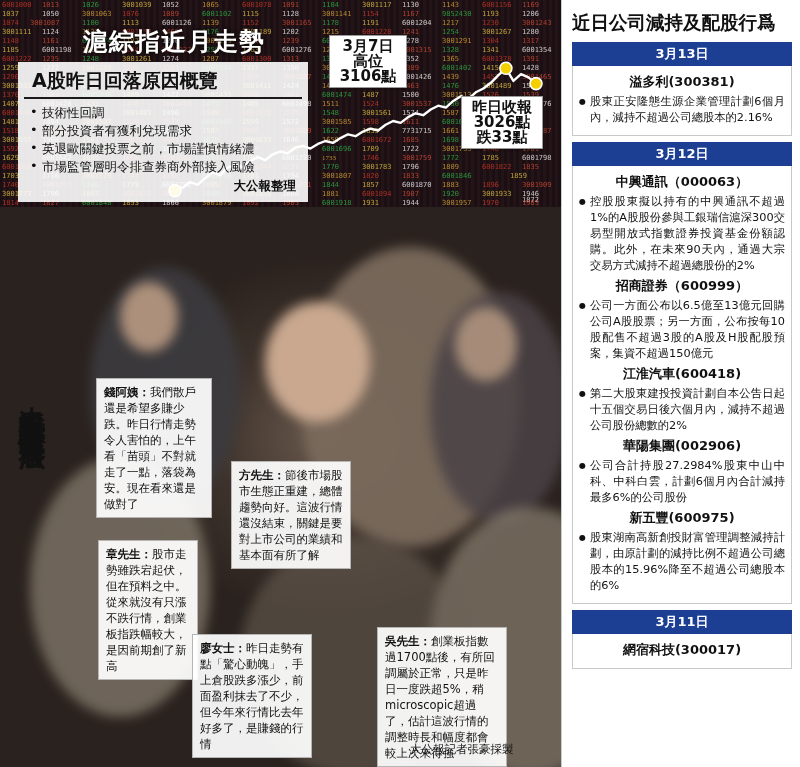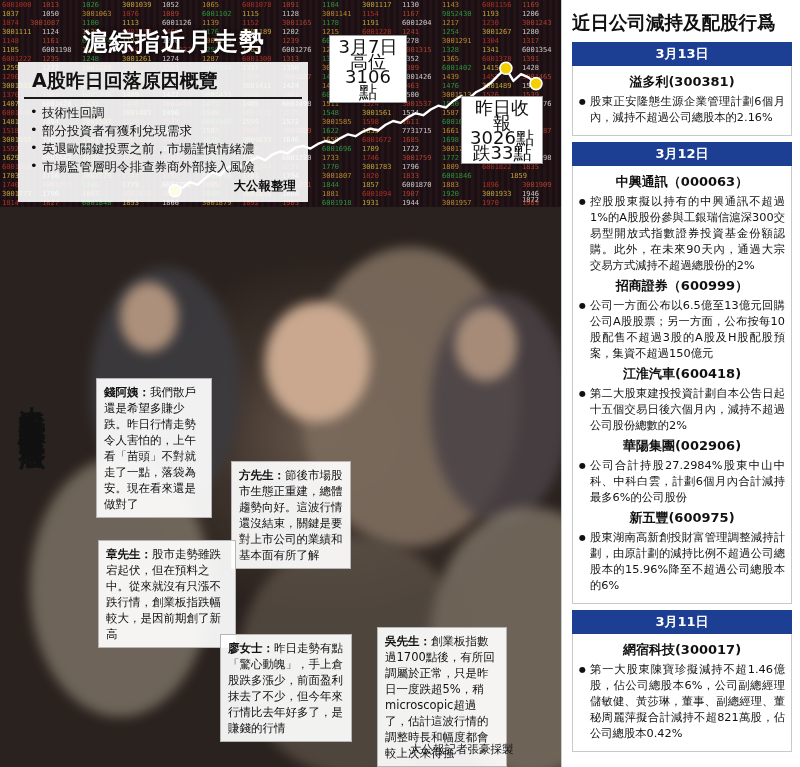--- a/index.html
+++ b/index.html
@@ -74,23 +74,24 @@
   
   .chart-wrap {
     position: absolute; left: 0; top: 0; width: 561px; height: 230px;
   }
   .chart-svg { position: absolute; left: 0; top: 0; }
 
   .callout {
     position: absolute;
     background: #ffffff;
     border: 1px solid #9a9a9a;
-    font-size: 18px; color: #111; text-align: center;
+    font-size: 15px; color: #111; text-align: center;
     line-height: 15px; padding: 3px 7px;
     box-shadow: 1px 1px 2px rgba(0,0,0,.35);
+    font-weight: bold;
   }
 
   
   .vert-head {
     position: absolute; left: 10px; top: 385px;
     width: 42px;
     font-size: 27px; font-weight: bold; color: #111;
     writing-mode: vertical-rl; text-orientation: upright;
     letter-spacing: 3px;
     line-height: 40px;
@@ -394,21 +395,21 @@
         <div class="board-cell" style="left: 482px; top: 145px; color: rgb(217, 58, 43); opacity: 0.75;">1748</div>
         <div class="board-cell" style="left: 522px; top: 145px; color: rgb(224, 80, 58); opacity: 0.75;">1761</div>
         <div class="board-cell" style="left: 2px; top: 154px; color: rgb(242, 210, 74); opacity: 0.75;">1629</div>
         <div class="board-cell" style="left: 42px; top: 154px; color: rgb(255, 255, 255); opacity: 0.75;">6001642</div>
         <div class="board-cell" style="left: 82px; top: 154px; color: rgb(232, 179, 60); opacity: 0.75;">1655</div>
         <div class="board-cell" style="left: 122px; top: 154px; color: rgb(217, 58, 43); opacity: 0.75;">1668</div>
         <div class="board-cell" style="left: 162px; top: 154px; color: rgb(224, 80, 58); opacity: 0.75;">3001681</div>
         <div class="board-cell" style="left: 202px; top: 154px; color: rgb(47, 191, 76); opacity: 0.75;">1694</div>
         <div class="board-cell" style="left: 242px; top: 154px; color: rgb(242, 210, 74); opacity: 0.75;">1707</div>
         <div class="board-cell" style="left: 282px; top: 154px; color: rgb(255, 255, 255); opacity: 0.75;">6001720</div>
-        <div class="board-cell" style="left: 322px; top: 154px; color: rgb(232, 179, 60); opacity: 0.75;">1733</div>
+        <div class="board-cell" style="left: 322px; top: 154px; color: rgb(232, 179, 60); opacity: 0.75; font-family: Liberation Serif, serif;">1733</div>
         <div class="board-cell" style="left: 362px; top: 154px; color: rgb(217, 58, 43); opacity: 0.75;">1746</div>
         <div class="board-cell" style="left: 402px; top: 154px; color: rgb(224, 80, 58); opacity: 0.75;">3001759</div>
         <div class="board-cell" style="left: 442px; top: 154px; color: rgb(47, 191, 76); opacity: 0.75;">1772</div>
         <div class="board-cell" style="left: 482px; top: 154px; color: rgb(242, 210, 74); opacity: 0.75;">1785</div>
         <div class="board-cell" style="left: 522px; top: 154px; color: rgb(255, 255, 255); opacity: 0.75;">6001798</div>
         <div class="board-cell" style="left: 2px; top: 163px; color: rgb(217, 58, 43); opacity: 0.75;">6001666</div>
         <div class="board-cell" style="left: 42px; top: 163px; color: rgb(224, 80, 58); opacity: 0.75;">1679</div>
         <div class="board-cell" style="left: 82px; top: 163px; color: rgb(47, 191, 76); opacity: 0.75;">1692</div>
         <div class="board-cell" style="left: 122px; top: 163px; color: rgb(242, 210, 74); opacity: 0.75;">3001705</div>
         <div class="board-cell" style="left: 162px; top: 163px; color: rgb(255, 255, 255); opacity: 0.75;">1718</div>
@@ -543,29 +544,29 @@
     <div class="vert-head">上海股民對昨日行情走勢看法</div>
 
     <div class="quote" style="left:96px; top:378px; width:116px;">
       <span class="who">錢阿姨：</span><span>我們散戶還是希望多賺少跌。昨日行情走勢令人害怕的，上午看「苗頭」不對就走了一點，落袋為安。現在看來還是做對了</span>
     </div>
 
     <div class="quote" style="left:231px; top:461px; width:120px;">
       <span class="who">方先生：</span><span>節後市場股市生態正重建，總體趨勢向好。這波行情還沒結束，關鍵是要對上市公司的業績和基本面有所了解</span>
     </div>
 
-    <div class="quote" style="left:98px; top:540px; width:138px;">
+    <div class="quote" style="left:98px; top:540px; width:100px;">
       <span class="who">章先生：</span><span>股市走勢雖跌宕起伏，但在預料之中。從來就沒有只漲不跌行情，創業板指跌幅較大，是因前期創了新高</span>
     </div>
 
     <div class="quote" style="left:377px; top:627px; width:130px;">
       <span class="who">吳先生：</span><span>創業板指數過1700點後，有所回調屬於正常，只是昨日一度跌超5%，稍microscopic超過了，估計這波行情的調整時長和幅度都會較上次來得強</span>
     </div>
 
-    <div class="quote" style="left:220px; top:634px; width:132px;">
+    <div class="quote" style="left:192px; top:634px; width:120px;">
       <span class="who">廖女士：</span><span>昨日走勢有點「驚心動魄」，手上倉股跌多漲少，前面盈利抹去了不少，但今年來行情比去年好多了，是賺錢的行情</span>
     </div>
 
     <div class="photo-credit">大公報記者張豪採製</div>
   </div>
 
   <div class="right-panel">
     <div class="rp-title">近日公司減持及配股行爲</div>
     <div id="sections">
         <div class="date-bar">3月13日</div>
@@ -582,18 +583,17 @@
           <div class="co-name">江淮汽車(600418)</div>
           <div class="para">第二大股東建投投資計劃自本公告日起十五個交易日後六個月內，減持不超過公司股份總數的2%</div>
           <div class="co-name">華陽集團(002906)</div>
           <div class="para">公司合計持股27.2984%股東中山中科、中科白雲，計劃6個月內合計減持最多6%的公司股份</div>
           <div class="co-name">新五豐(600975)</div>
           <div class="para">股東湖南高新創投財富管理調整減持計劃，由原計劃的減持比例不超過公司總股本的15.96%降至不超過公司總股本的6%</div>
         </div>
         <div class="date-bar">3月11日</div>
         <div class="sec">
           <div class="co-name">網宿科技(300017)</div>
-          <div class="para">第一大股東陳寶珍擬減持不超1.46億股，佔公司總股本6%，公司副總經理儲敏健、黃莎琳，董事、副總經理、董秘周麗萍擬合計減持不超821萬股，佔公司總股本0.42%</div>
         </div>
       </div>
   </div>
 
 </div>
 
 </body></html>

